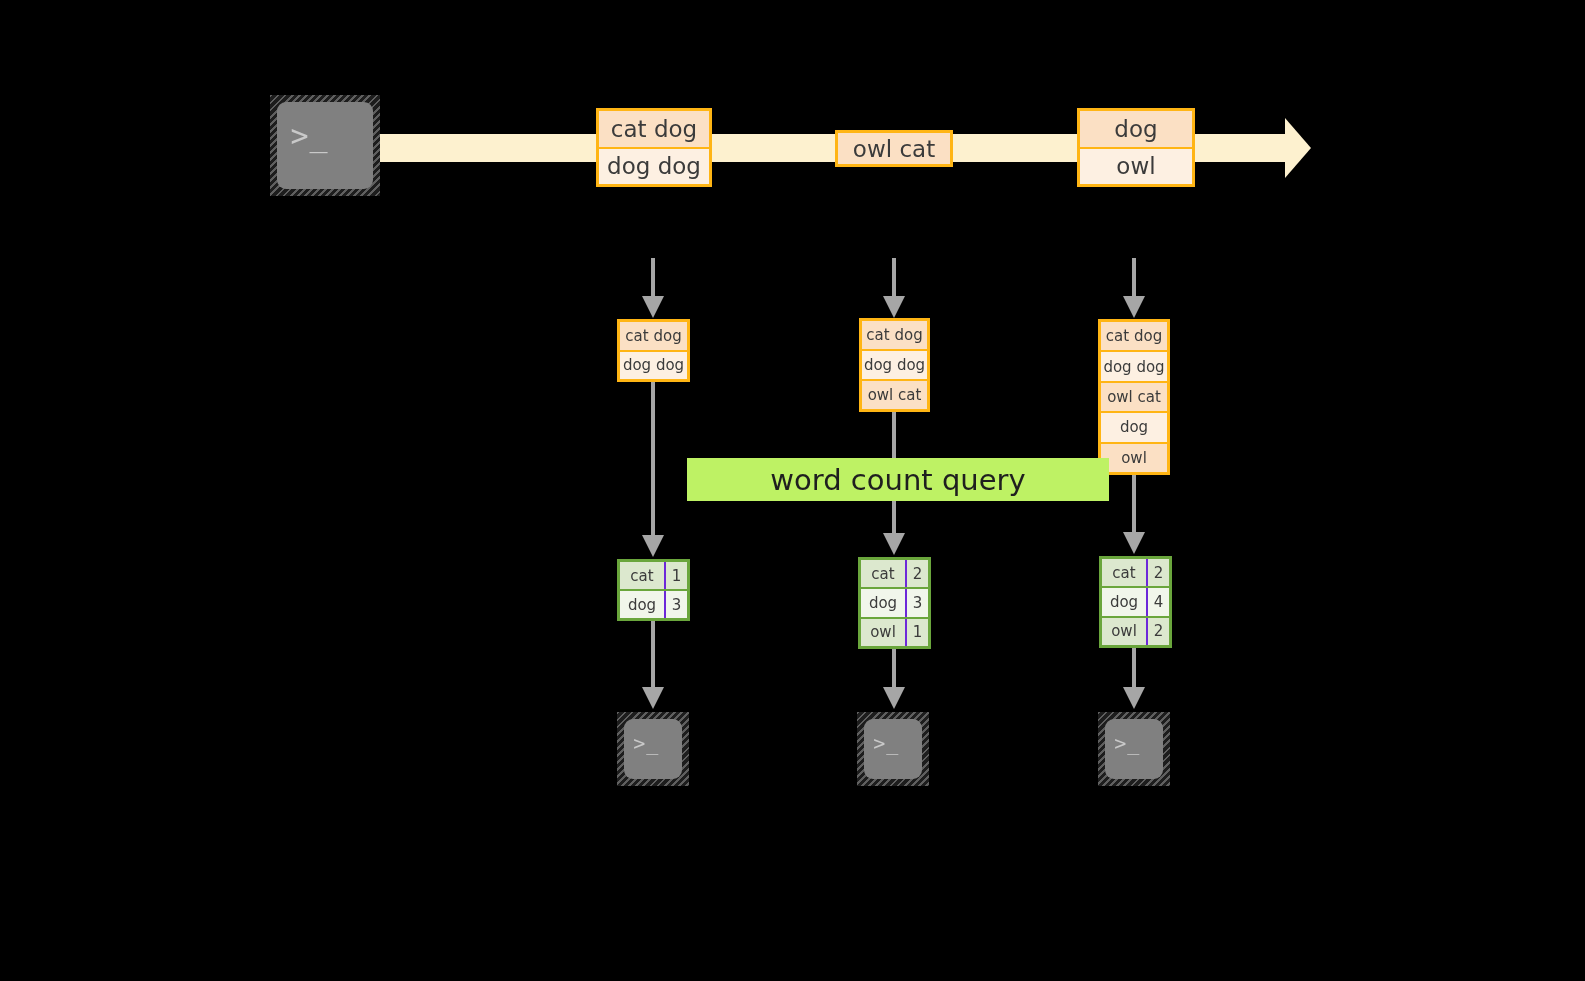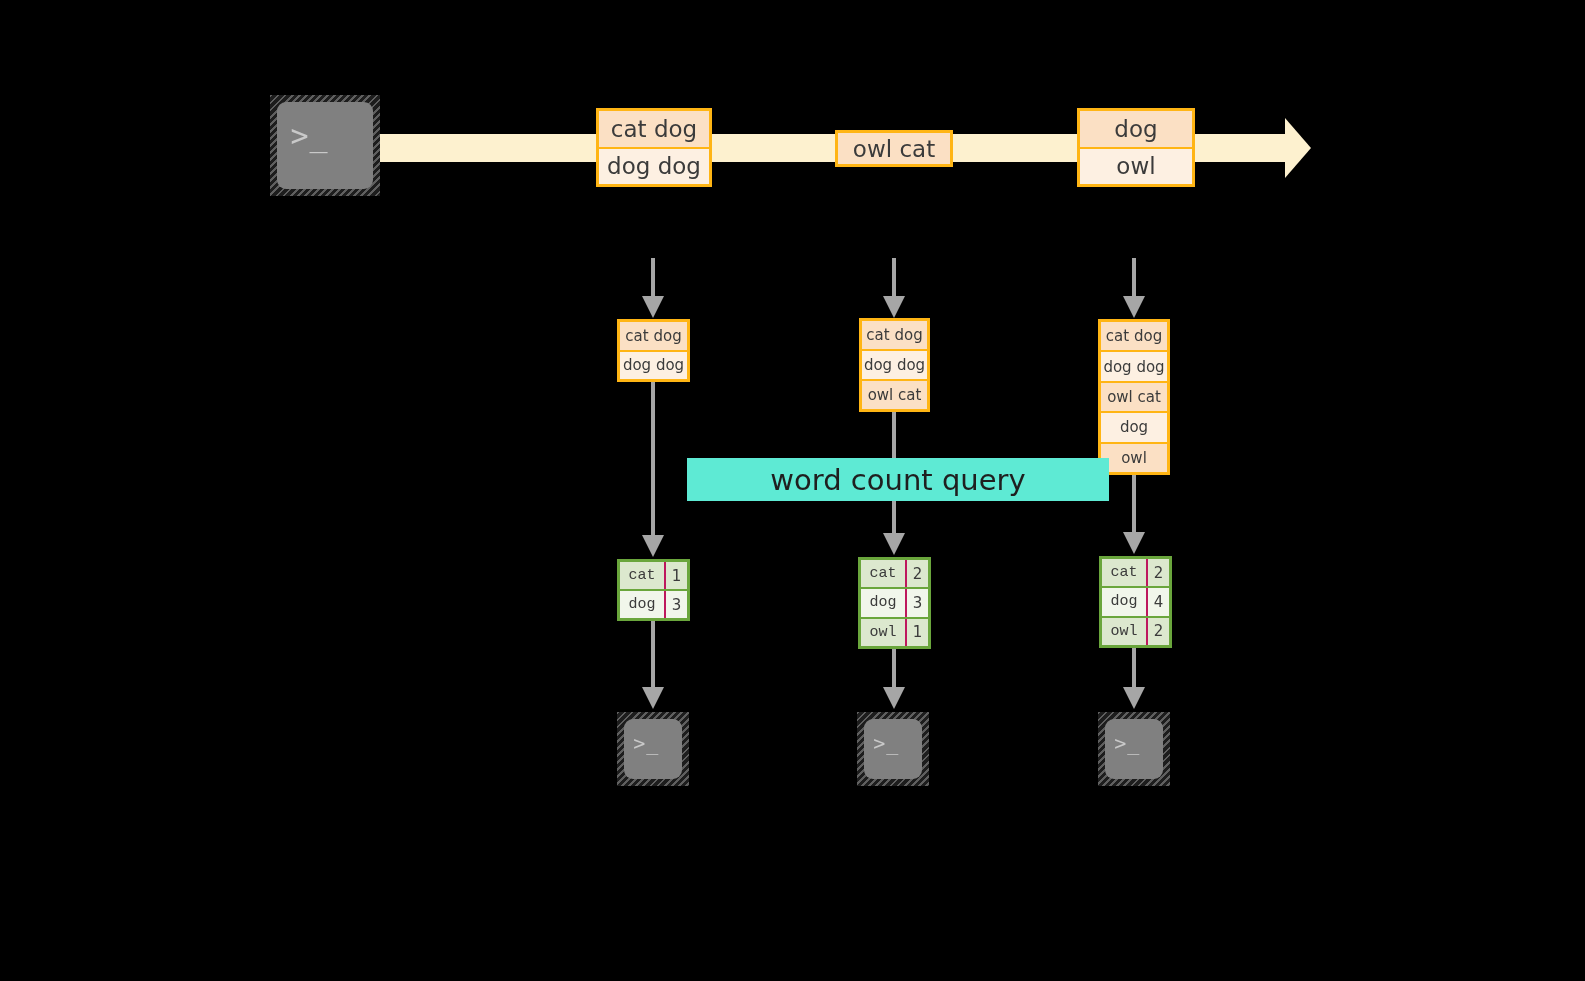--- a/index.html
+++ b/index.html
@@ -102,21 +102,21 @@
     flex-direction: column;
   }
   .res-row { flex: 1 1 auto; display: flex; border-bottom: 2px solid #6aa63c; }
   .res-row:last-child { border-bottom: none; }
   .res-key, .res-val {
     display: flex; align-items: center; justify-content: center;
     color: #3b3b3b; font-size: 15px;
     background: #dce8ce; box-sizing: border-box;
     white-space: nowrap;
   }
-  .res-key { flex: 0 0 46px; border-right: 2px solid #be185d; font-family: Liberation Mono, monospace; }
+  .res-key { flex: 0 0 46px; border-right: 2px solid #6d28d9; }
   .res-val { flex: 1 1 auto; }
   .res-row.alt .res-key, .res-row.alt .res-val { background: #f1f6eb; }
 
   #res-1 { left: 617px; top: 559px; width: 73px; height: 62px; }
   #res-2 { left: 858px; top: 557px; width: 73px; height: 92px; }
   #res-3 { left: 1099px; top: 556px; width: 73px; height: 92px; }
 
   
   .v-line { width: 4px; background: #a6a6a6; }
   .v-head {
@@ -127,21 +127,21 @@
   }
   .v-line.dashed {
     background: none;
     border-left: 4px solid #a6a6a6;
     width: 0;
   }
 
   
   #query-banner {
     left: 687px; top: 458px; width: 422px; height: 43px;
-    background: #5eead4;
+    background: #bef264;
     display: flex; align-items: center; justify-content: center;
   }
   #query-banner span { font-size: 29px; color: #1f1f1f; white-space: nowrap; }
 </style>
 </head>
 <body>
 
 <div id="stage">
 
   <div class="abs" id="stream-band"></div>

